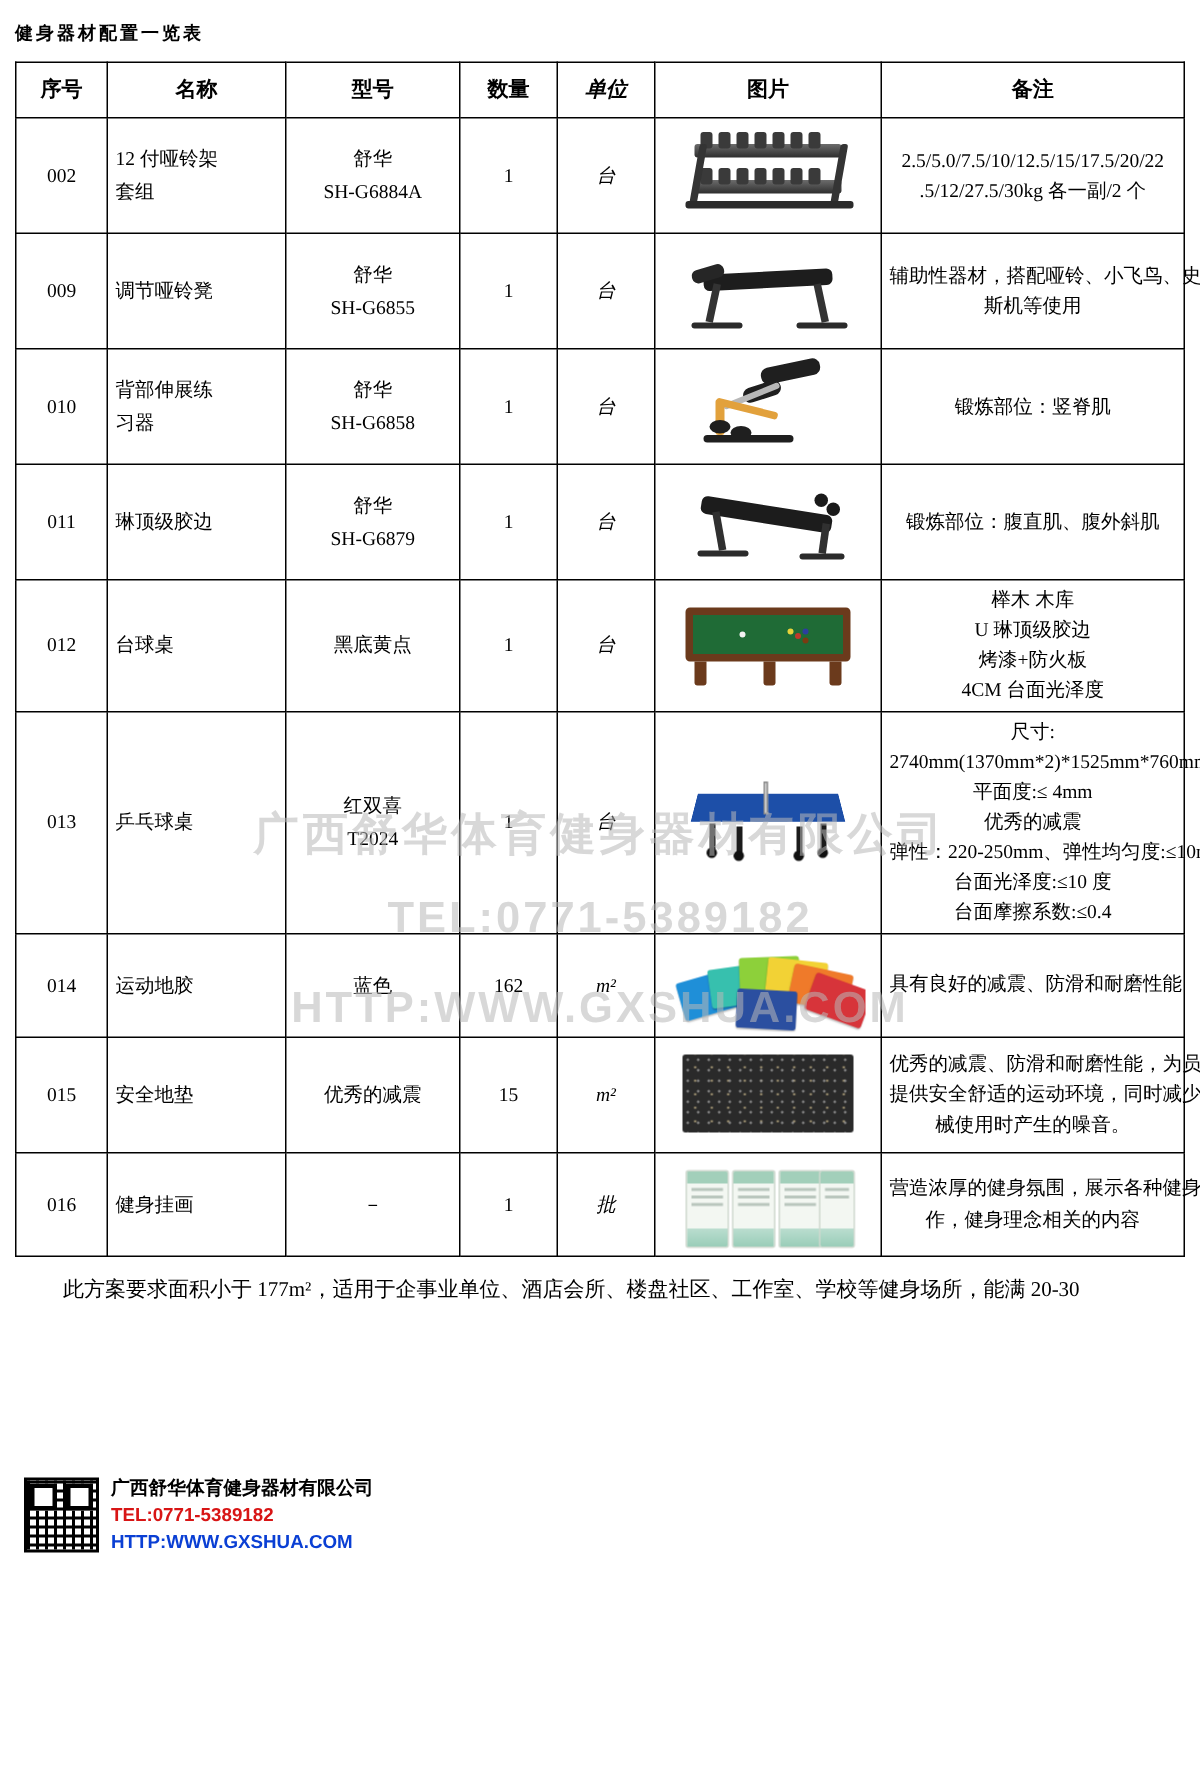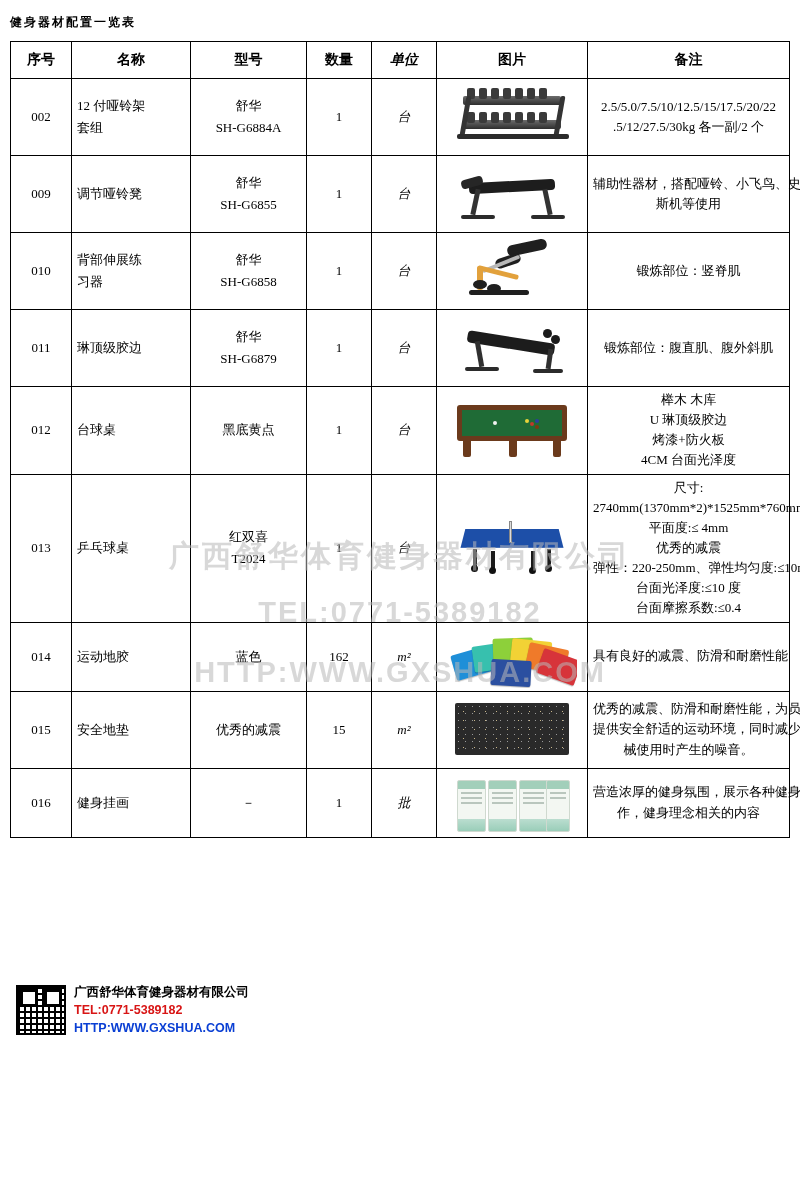--- a/index.html
+++ b/index.html
@@ -561,15 +561,16 @@
   <div class="stamp">
     <div class="qr"></div>
     <div class="stamp-text">
       <div>广西舒华体育健身器材有限公司</div>
       <div class="red">TEL:0771-5389182</div>
       <div class="blue">HTTP:WWW.GXSHUA.COM</div>
     </div>
   </div>
 
   <div class="footer">
+    <p class="indent">此方案要求面积小于 177m²，适用于企事业单位、酒店会所、楼盘社区、工作室、学校等健身场所，能满 20-30</p>
   </div>
 
 </div>
 
 </body></html>

